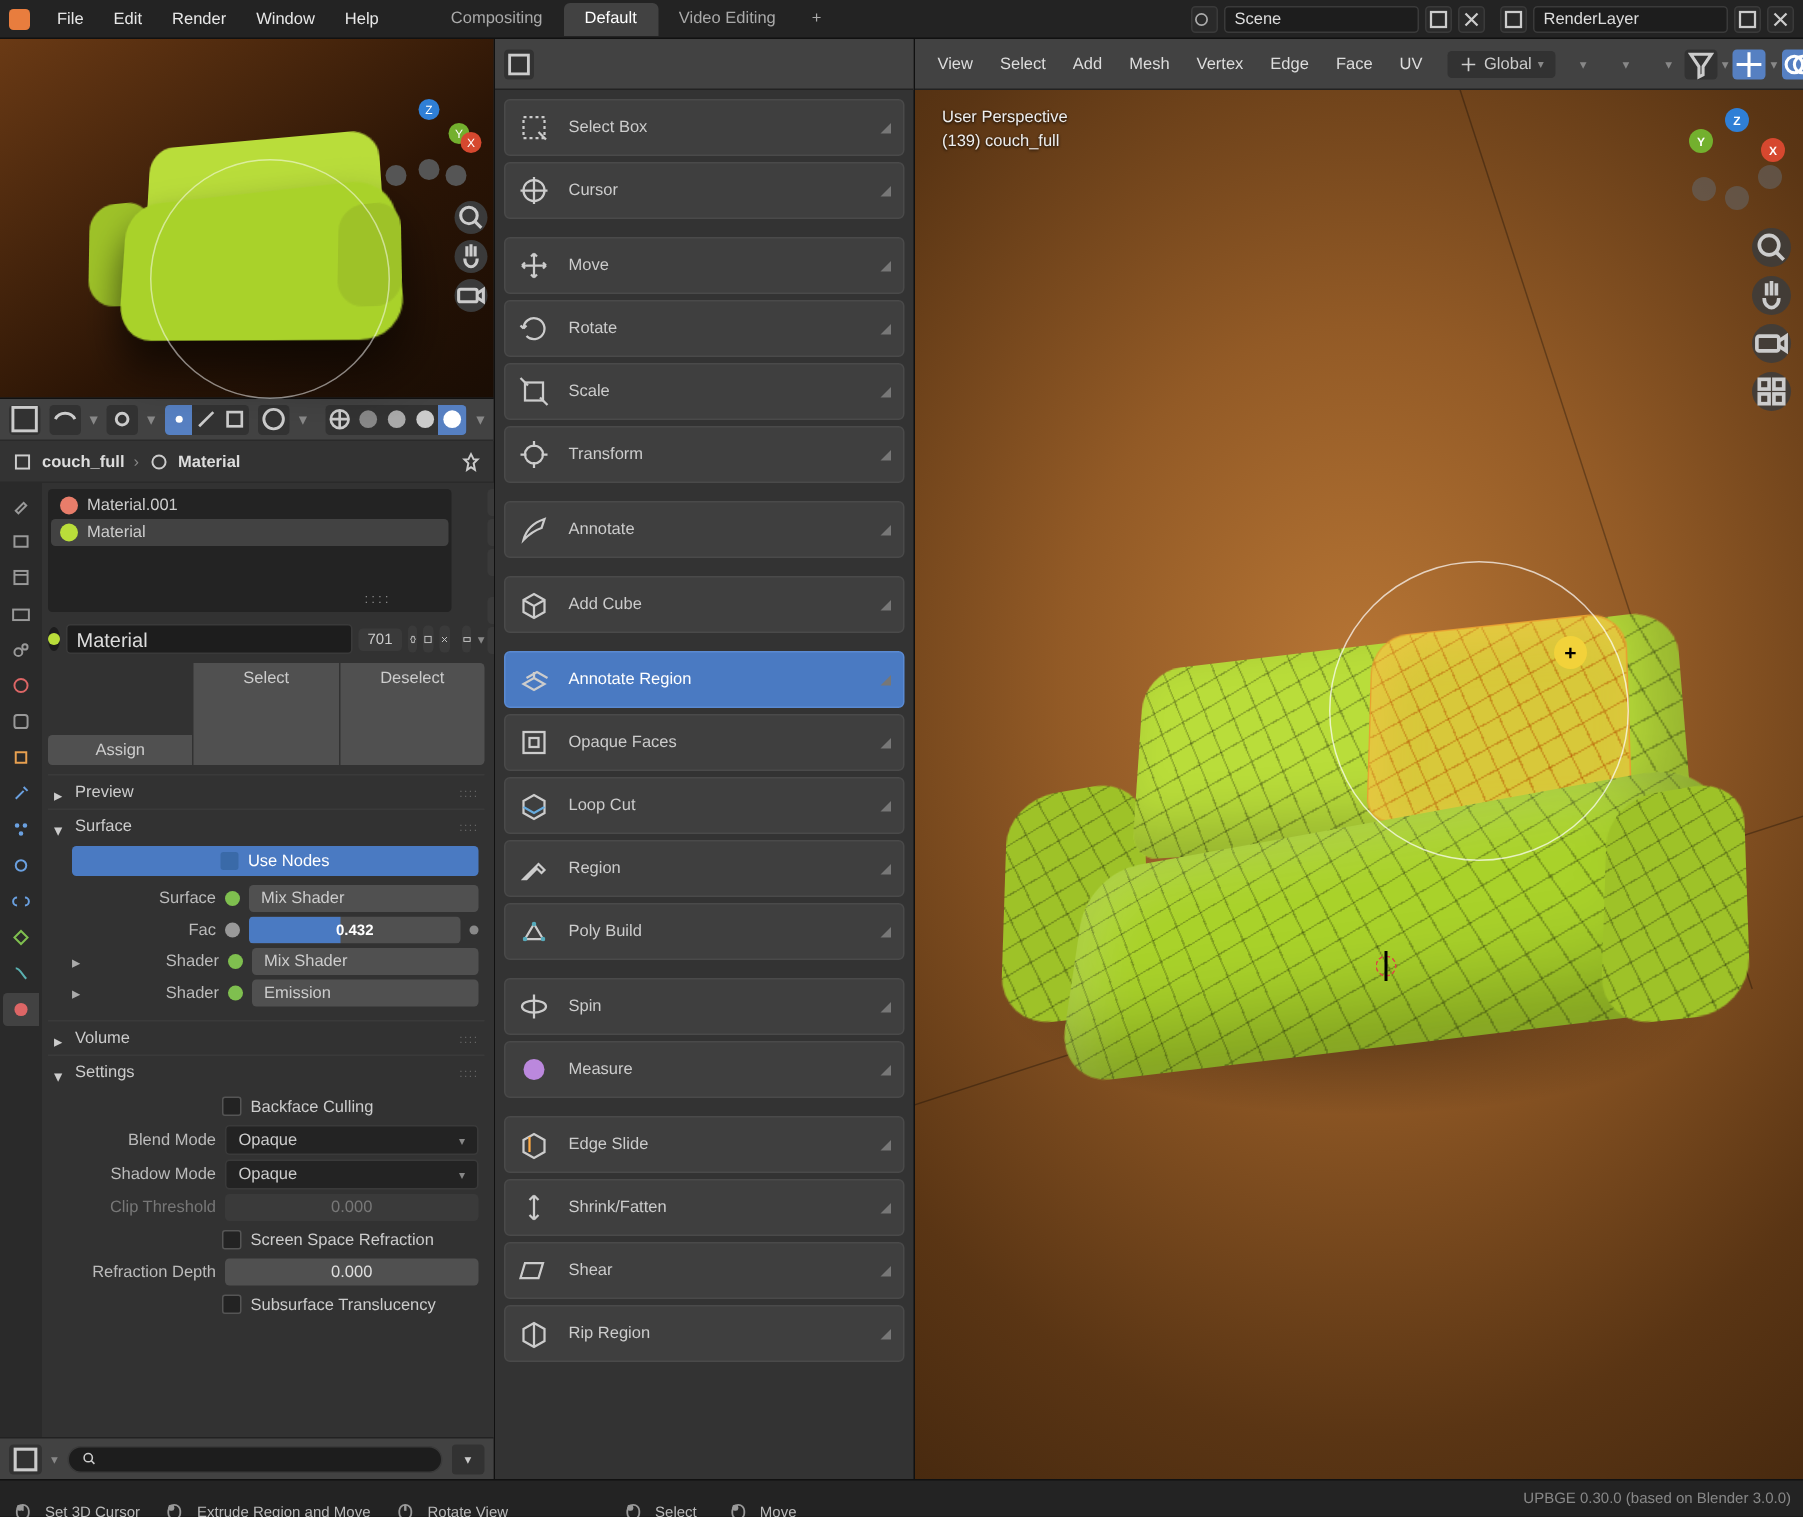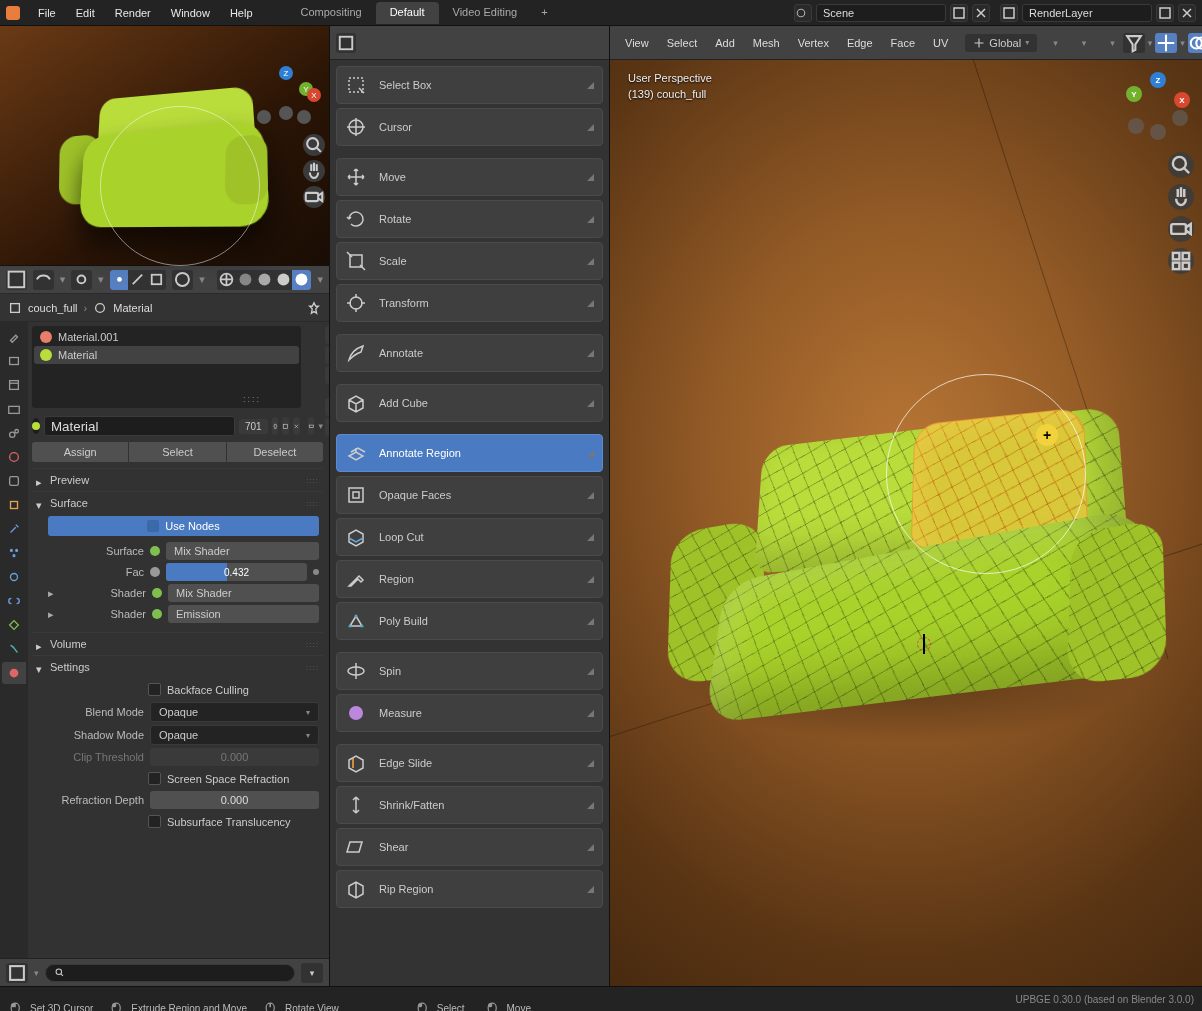--- a/index.html
+++ b/index.html
@@ -44,21 +44,21 @@
 
 .prop-header { height: 28px; background: #424242; display: flex; align-items: center; gap: 6px; padding: 0 6px; border-bottom: 1px solid #2a2a2a; }
 .hdr-btn { width: 22px; height: 20px; background: #323232; border-radius: 3px; display:flex; align-items:center; justify-content:center; cursor:pointer; }
 .shade-cluster { display:flex; background:#323232; border-radius:3px; overflow:hidden; }
 .shade-cluster .sb { width:20px; height:20px; display:flex; align-items:center; justify-content:center; cursor:pointer; }
 .shade-cluster .sb.on { background:#5680c2; }
 
 
 .breadcrumb { height: 28px; background: #333; display: flex; align-items: center; padding: 0 8px; gap: 6px; border-bottom: 1px solid #2a2a2a; }
 .bc-icon { width: 14px; height: 14px; }
-.bc-text { color: #ddd; }
+.bc-text { color: #ddd; font-weight: bold; }
 .bc-arrow { color: #888; }
 .pin-icon { margin-left: auto; width: 14px; height: 14px; color: #999; }
 
 
 .propbody { flex: 1; display: flex; overflow: hidden; }
 .proptabs { width: 28px; background: #2a2a2a; display: flex; flex-direction: column; padding-top: 4px; gap: 2px; }
 .proptab { width: 24px; height: 22px; margin-left: 2px; border-radius: 3px 0 0 3px; display: flex; align-items: center; justify-content: center; cursor: pointer; }
 .proptab.active { background: #424242; }
 .proptab svg { width: 14px; height: 14px; }
 .propcontent { flex: 1; background: #323232; overflow-y: auto; padding: 4px 6px 4px 4px; }
@@ -72,38 +72,38 @@
 .mat-side .sb { width: 18px; height: 18px; background: #3a3a3a; border-radius: 3px; display:flex; align-items:center; justify-content:center; cursor:pointer; font-size:12px; }
 
 .mat-name-row { display: flex; align-items: center; gap: 4px; margin: 8px 0 6px; }
 .mat-name-row .sel-dot { width:16px; height:16px; border-radius:50%; background:#1d1d1d; display:flex; align-items:center; justify-content:center; }
 .mat-name-input { flex:1; background:#1d1d1d; border:1px solid #3a3a3a; border-radius:3px; padding:2px 6px; color:#ddd; height:20px; }
 .mat-users { background:#3a3a3a; padding:2px 6px; border-radius:3px; font-size:10px; }
 .mat-mini-btn { width:18px; height:18px; background:#3a3a3a; border-radius:3px; display:flex; align-items:center; justify-content:center; cursor:pointer; }
 
 .assign-row { display:flex; gap:1px; margin-bottom:6px; }
 .assign-btn { flex:1; background:#505050; text-align:center; padding:4px 0; cursor:pointer; }
-.assign-btn:first-child { border-radius:3px 0 0 3px; }
+.assign-btn:first-child { border-radius:3px 0 0 3px;margin-top:48px; }
 .assign-btn:last-child { border-radius:0 3px 3px 0; }
 
 .panel { border-top: 1px solid #3a3a3a; }
 .panel-hdr { display:flex; align-items:center; padding:5px 4px; cursor:pointer; gap:6px; }
 .panel-hdr .chev { width:8px; height:8px; }
 .panel-hdr .grip { margin-left:auto; color:#666; font-size:8px; letter-spacing:1px; }
 .panel-body { padding: 2px 4px 6px 16px; }
 
 .use-nodes { background:#4a7ac2; color:#fff; text-align:center; padding:4px; border-radius:3px; margin-bottom:6px; cursor:pointer; display:flex; align-items:center; justify-content:center; gap:6px;}
 .use-nodes .ck { width:12px; height:12px; background:#3a6aa8; border-radius:2px; }
 
 .prop-row { display:flex; align-items:center; gap:6px; margin:3px 0; }
 .prop-label { width: 96px; text-align:right; color:#bbb; }
 .node-socket { width:10px; height:10px; border-radius:50%; background:#7fbf4f; }
 .node-val { flex:1; background:#505050; border-radius:3px; padding:3px 8px; cursor:pointer; }
 .expand-tri { width:10px; color:#aaa; }
-.fac-bar { flex:1; height:18px; border-radius:3px; background:#505050; position:relative; overflow:hidden; cursor:pointer; }
+.fac-bar { flex:1; height:18px; border-radius:3px; background:#505050; position:relative; overflow:hidden; cursor:pointer;font-weight:bold; }
 .fac-fill { height:100%; background:#4a7ac2; }
 .fac-text { position:absolute; inset:0; display:flex; align-items:center; justify-content:center; color:#fff; font-size:10px;}
 .dot-after { width:6px; height:6px; border-radius:50%; background:#888; }
 
 .dropdown-val { flex:1; background:#232323; border:1px solid #3a3a3a; border-radius:3px; padding:3px 8px; cursor:pointer; display:flex; align-items:center; }
 .dropdown-val .dn { flex:1; }
 .dropdown-val .car { font-size:8px; color:#888; }
 
 .check-row { display:flex; align-items:center; gap:6px; padding:3px 0; }
 .check-row .cb { width:13px; height:13px; background:#232323; border:1px solid #555; border-radius:2px; }

